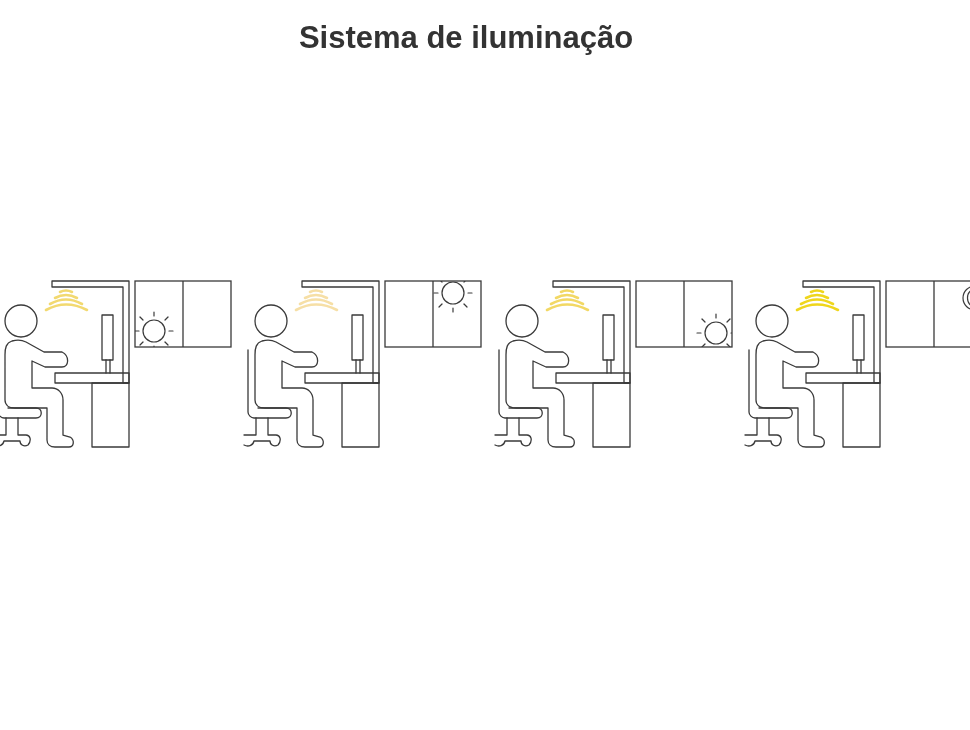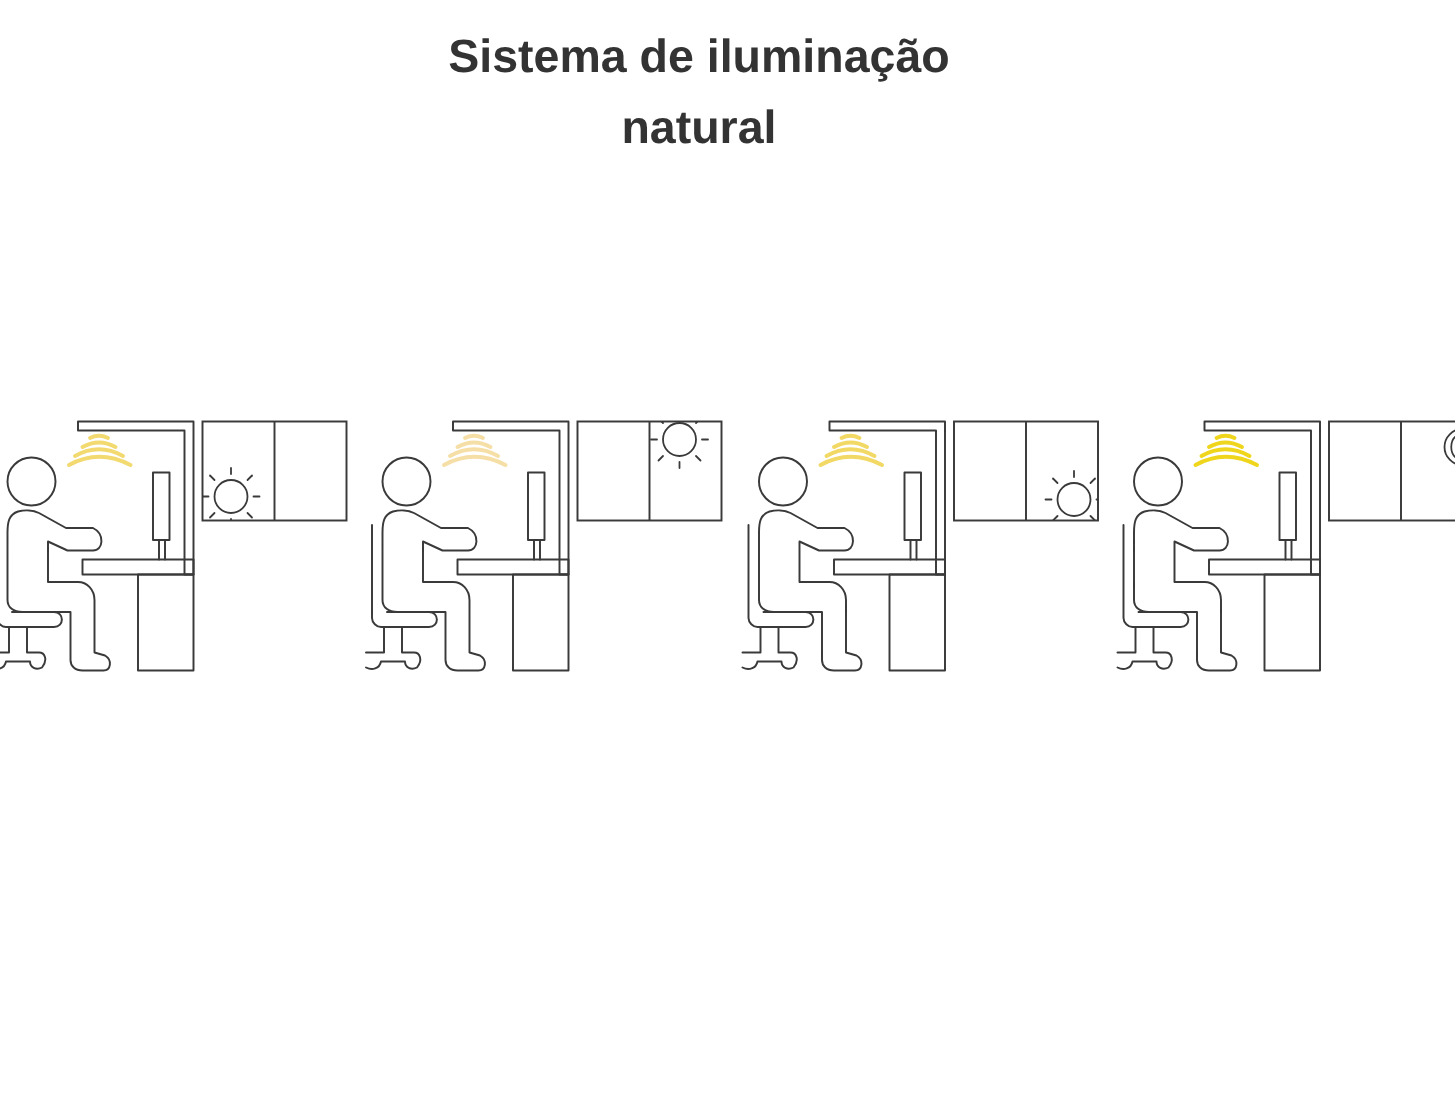--- a/index.html
+++ b/index.html
@@ -10,21 +10,20 @@
     line-height: 47px; color: #333333;
   }
   .title span { display: block; }
   svg.scene { position: absolute; left: 0; top: 0; }
 </style>
 </head>
 <body>
 
 <div class="title">
   <span>Sistema de iluminação</span>
-  <span>natural</span>
 </div>
 
 <svg class="scene" width="970" height="730" viewBox="0 0 970 730">
   <defs>
 
     <g id="station" fill="none" stroke="#3a3a3a" stroke-width="1.3" stroke-linejoin="round" stroke-linecap="round">
 
       <path d="M52,281 L129,281 L129,383 L123,383 L123,287 L52,287 Z"></path>
 
       <rect x="102" y="315" width="11" height="45"></rect>

